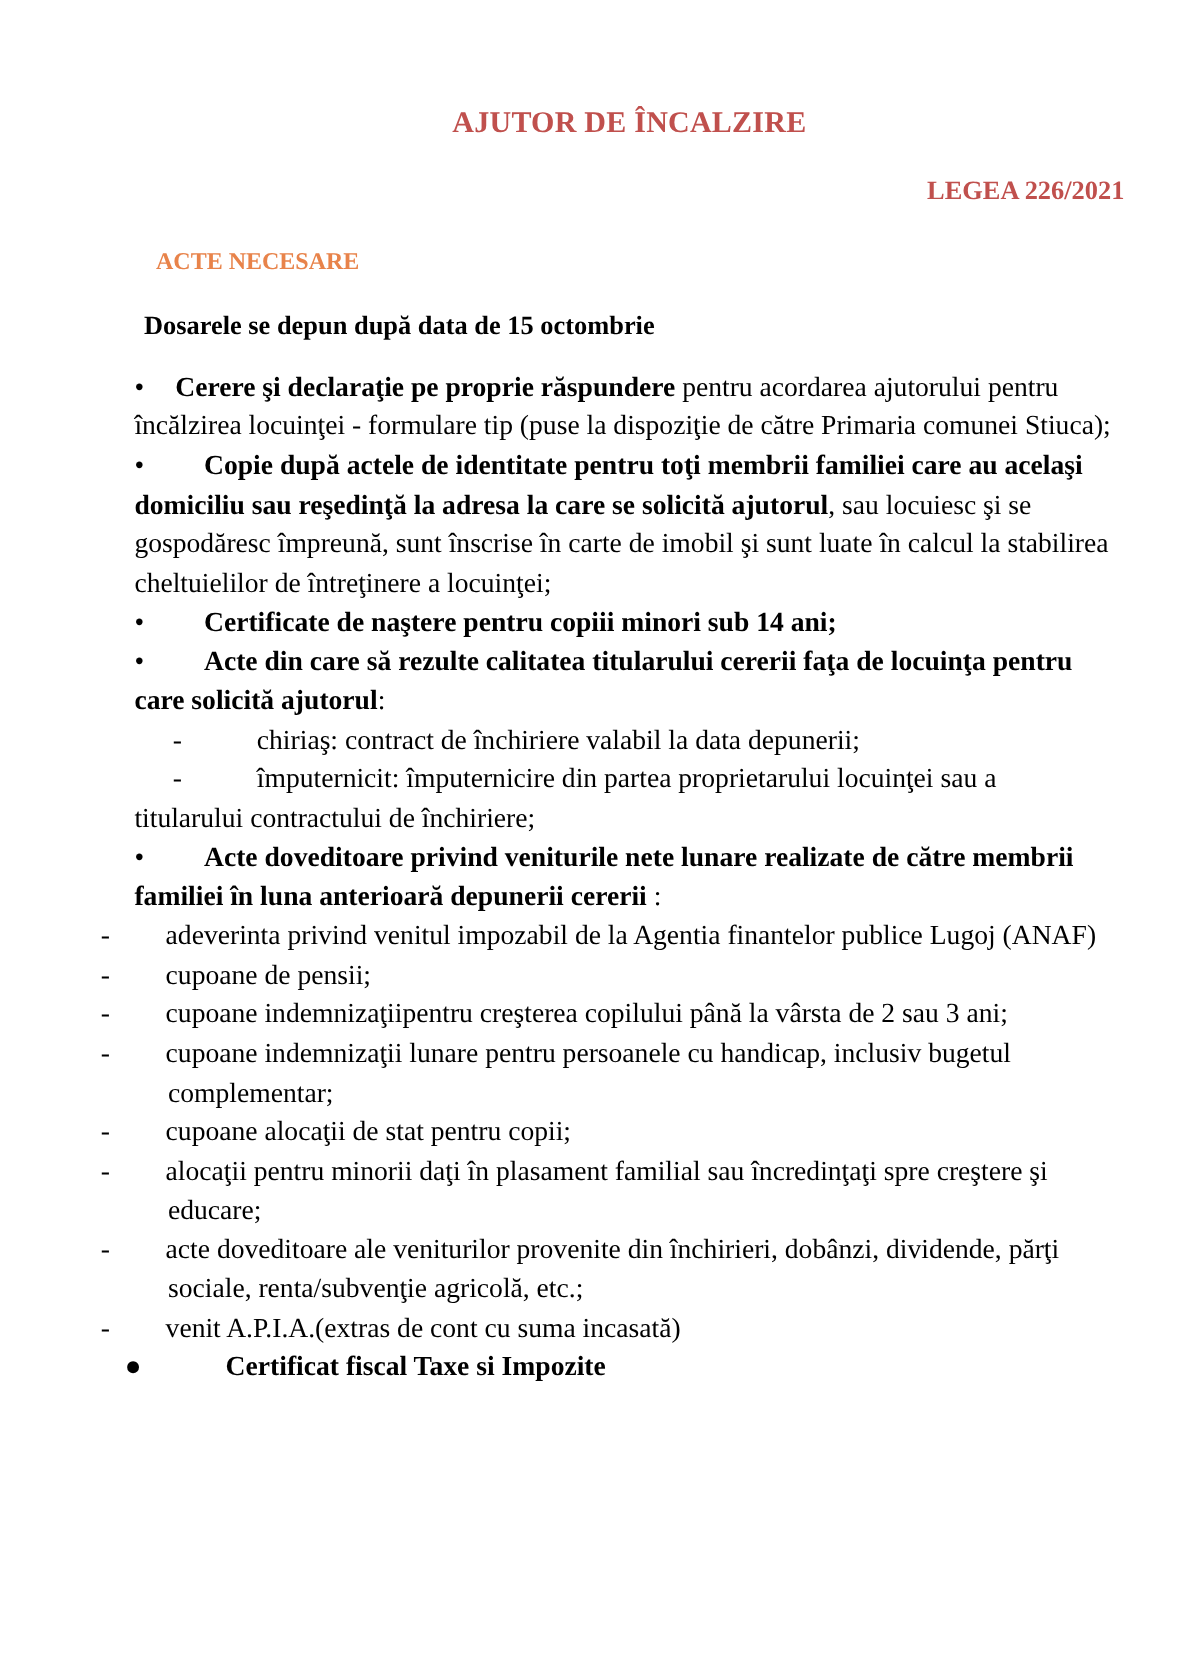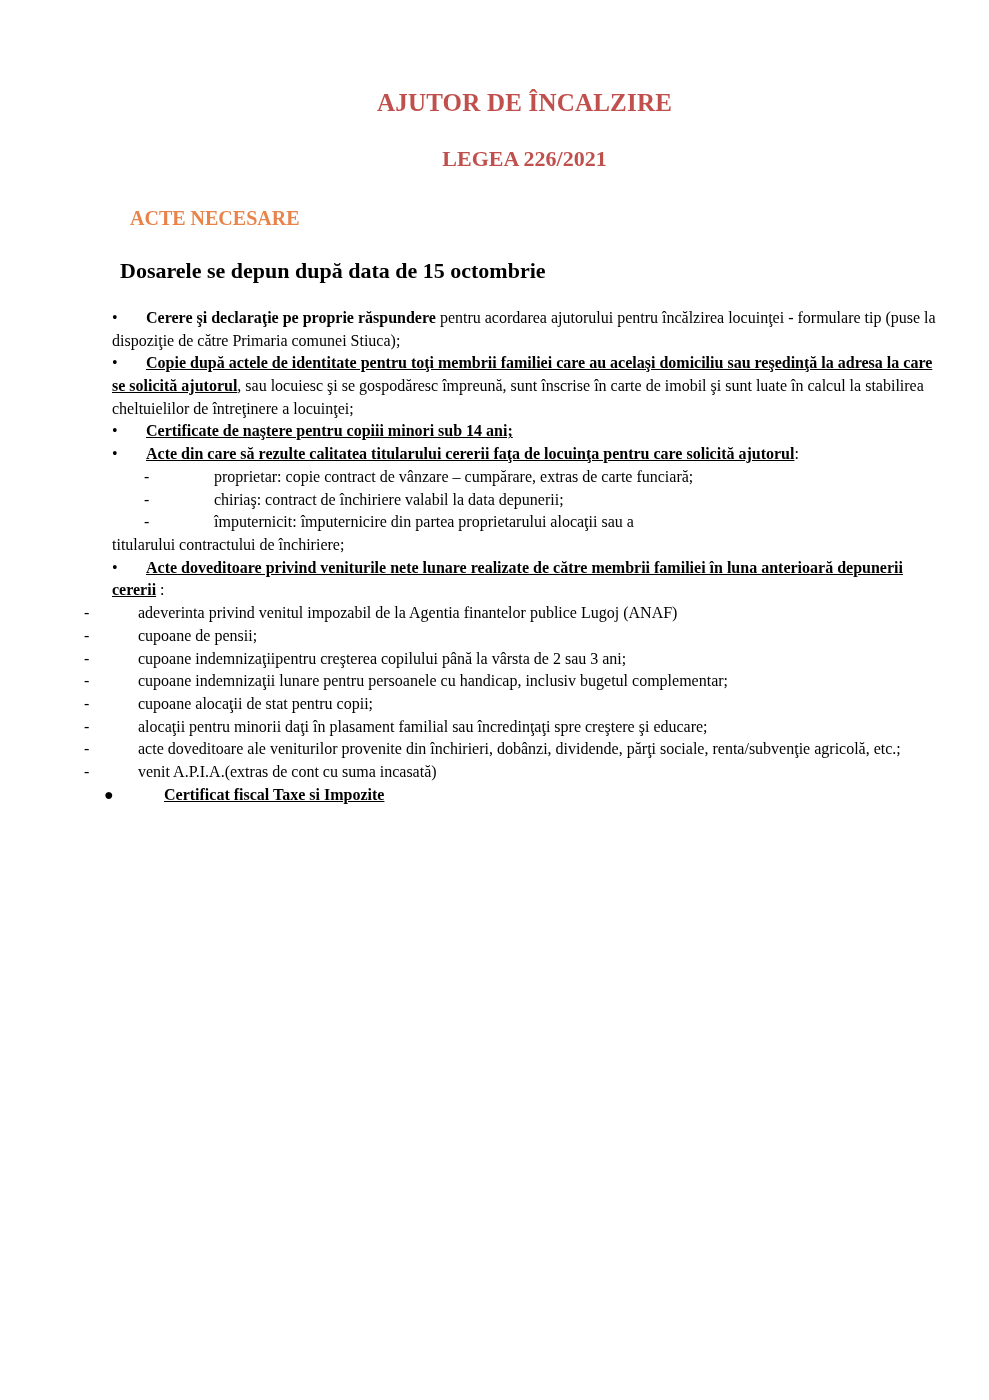--- a/index.html
+++ b/index.html
@@ -25,21 +25,21 @@
   .title-main {
     text-align: center;
     color: #c0504d;
     font-weight: bold;
     font-size: 25px;
     line-height: 1.2;
     margin: 0 0 28px 0;
     letter-spacing: 0.2px;
   }
   .title-law {
-    text-align: center;
+    text-align: right;
     color: #c0504d;
     font-weight: bold;
     font-size: 22px;
     line-height: 1.2;
     margin: 0 0 34px 0;
   }
   .subtitle-acte {
     color: #e8834a;
     font-weight: bold;
     font-size: 20px;
@@ -47,37 +47,37 @@
     line-height: 1.2;
   }
   .subtitle-dep {
     color: #000000;
     font-weight: bold;
     font-size: 22px;
     margin: 0 0 22px 8px;
     line-height: 1.2;
   }
   .body-text {
-    font-size: 16px;
+    font-size: 23px;
     line-height: 1.42;
   }
   p {
     margin: 0;
   }
   .para {
     margin-bottom: 0px;
     text-indent: 0;
   }
   .bu {
     display: inline-block;
     width: 34px;
   }
   .bold-underline {
     font-weight: bold;
-    text-decoration: underline;
+    margin-left: 24px;
   }
   .bold-only {
     font-weight: bold;
   }
   .dash-block {
     margin-left: 120px;
     text-indent: -44px;
   }
   .dash-sym {
     display: inline-block;
@@ -119,30 +119,27 @@
     </p>
 
     <p class="para">
       <span class="bu">•</span><span class="bold-underline">Certificate de naştere pentru copiii minori sub 14 ani;</span><span></span>
     </p>
 
     <p class="para">
       <span class="bu">•</span><span class="bold-underline">Acte din care să rezulte calitatea titularului cererii faţa de locuinţa pentru care solicită ajutorul</span><span>:</span>
     </p>
 
-    <p class="dash-block">
-      <span class="dash-sym">-</span><span>proprietar: copie contract de vânzare – cumpărare, extras de carte funciară;</span>
-    </p>
 
     <p class="dash-block">
       <span class="dash-sym">-</span><span>chiriaş: contract de închiriere valabil la data depunerii;</span>
     </p>
 
     <p class="dash-block">
-      <span class="dash-sym">-</span><span>împuternicit: împuternicire din partea proprietarului alocaţii sau a</span>
+      <span class="dash-sym">-</span><span>împuternicit: împuternicire din partea proprietarului locuinţei sau a</span>
     </p>
 
     <p class="para">titularului contractului de închiriere;</p>
 
     <p class="para">
       <span class="bu">•</span><span class="bold-underline">Acte doveditoare privind veniturile nete lunare realizate de către membrii familiei în luna anterioară depunerii cererii</span><span> :</span>
     </p>
 
     <p class="list-line">
       <span class="dash-sym">-</span><span>adeverinta privind venitul impozabil de la Agentia finantelor publice Lugoj (ANAF)</span>

